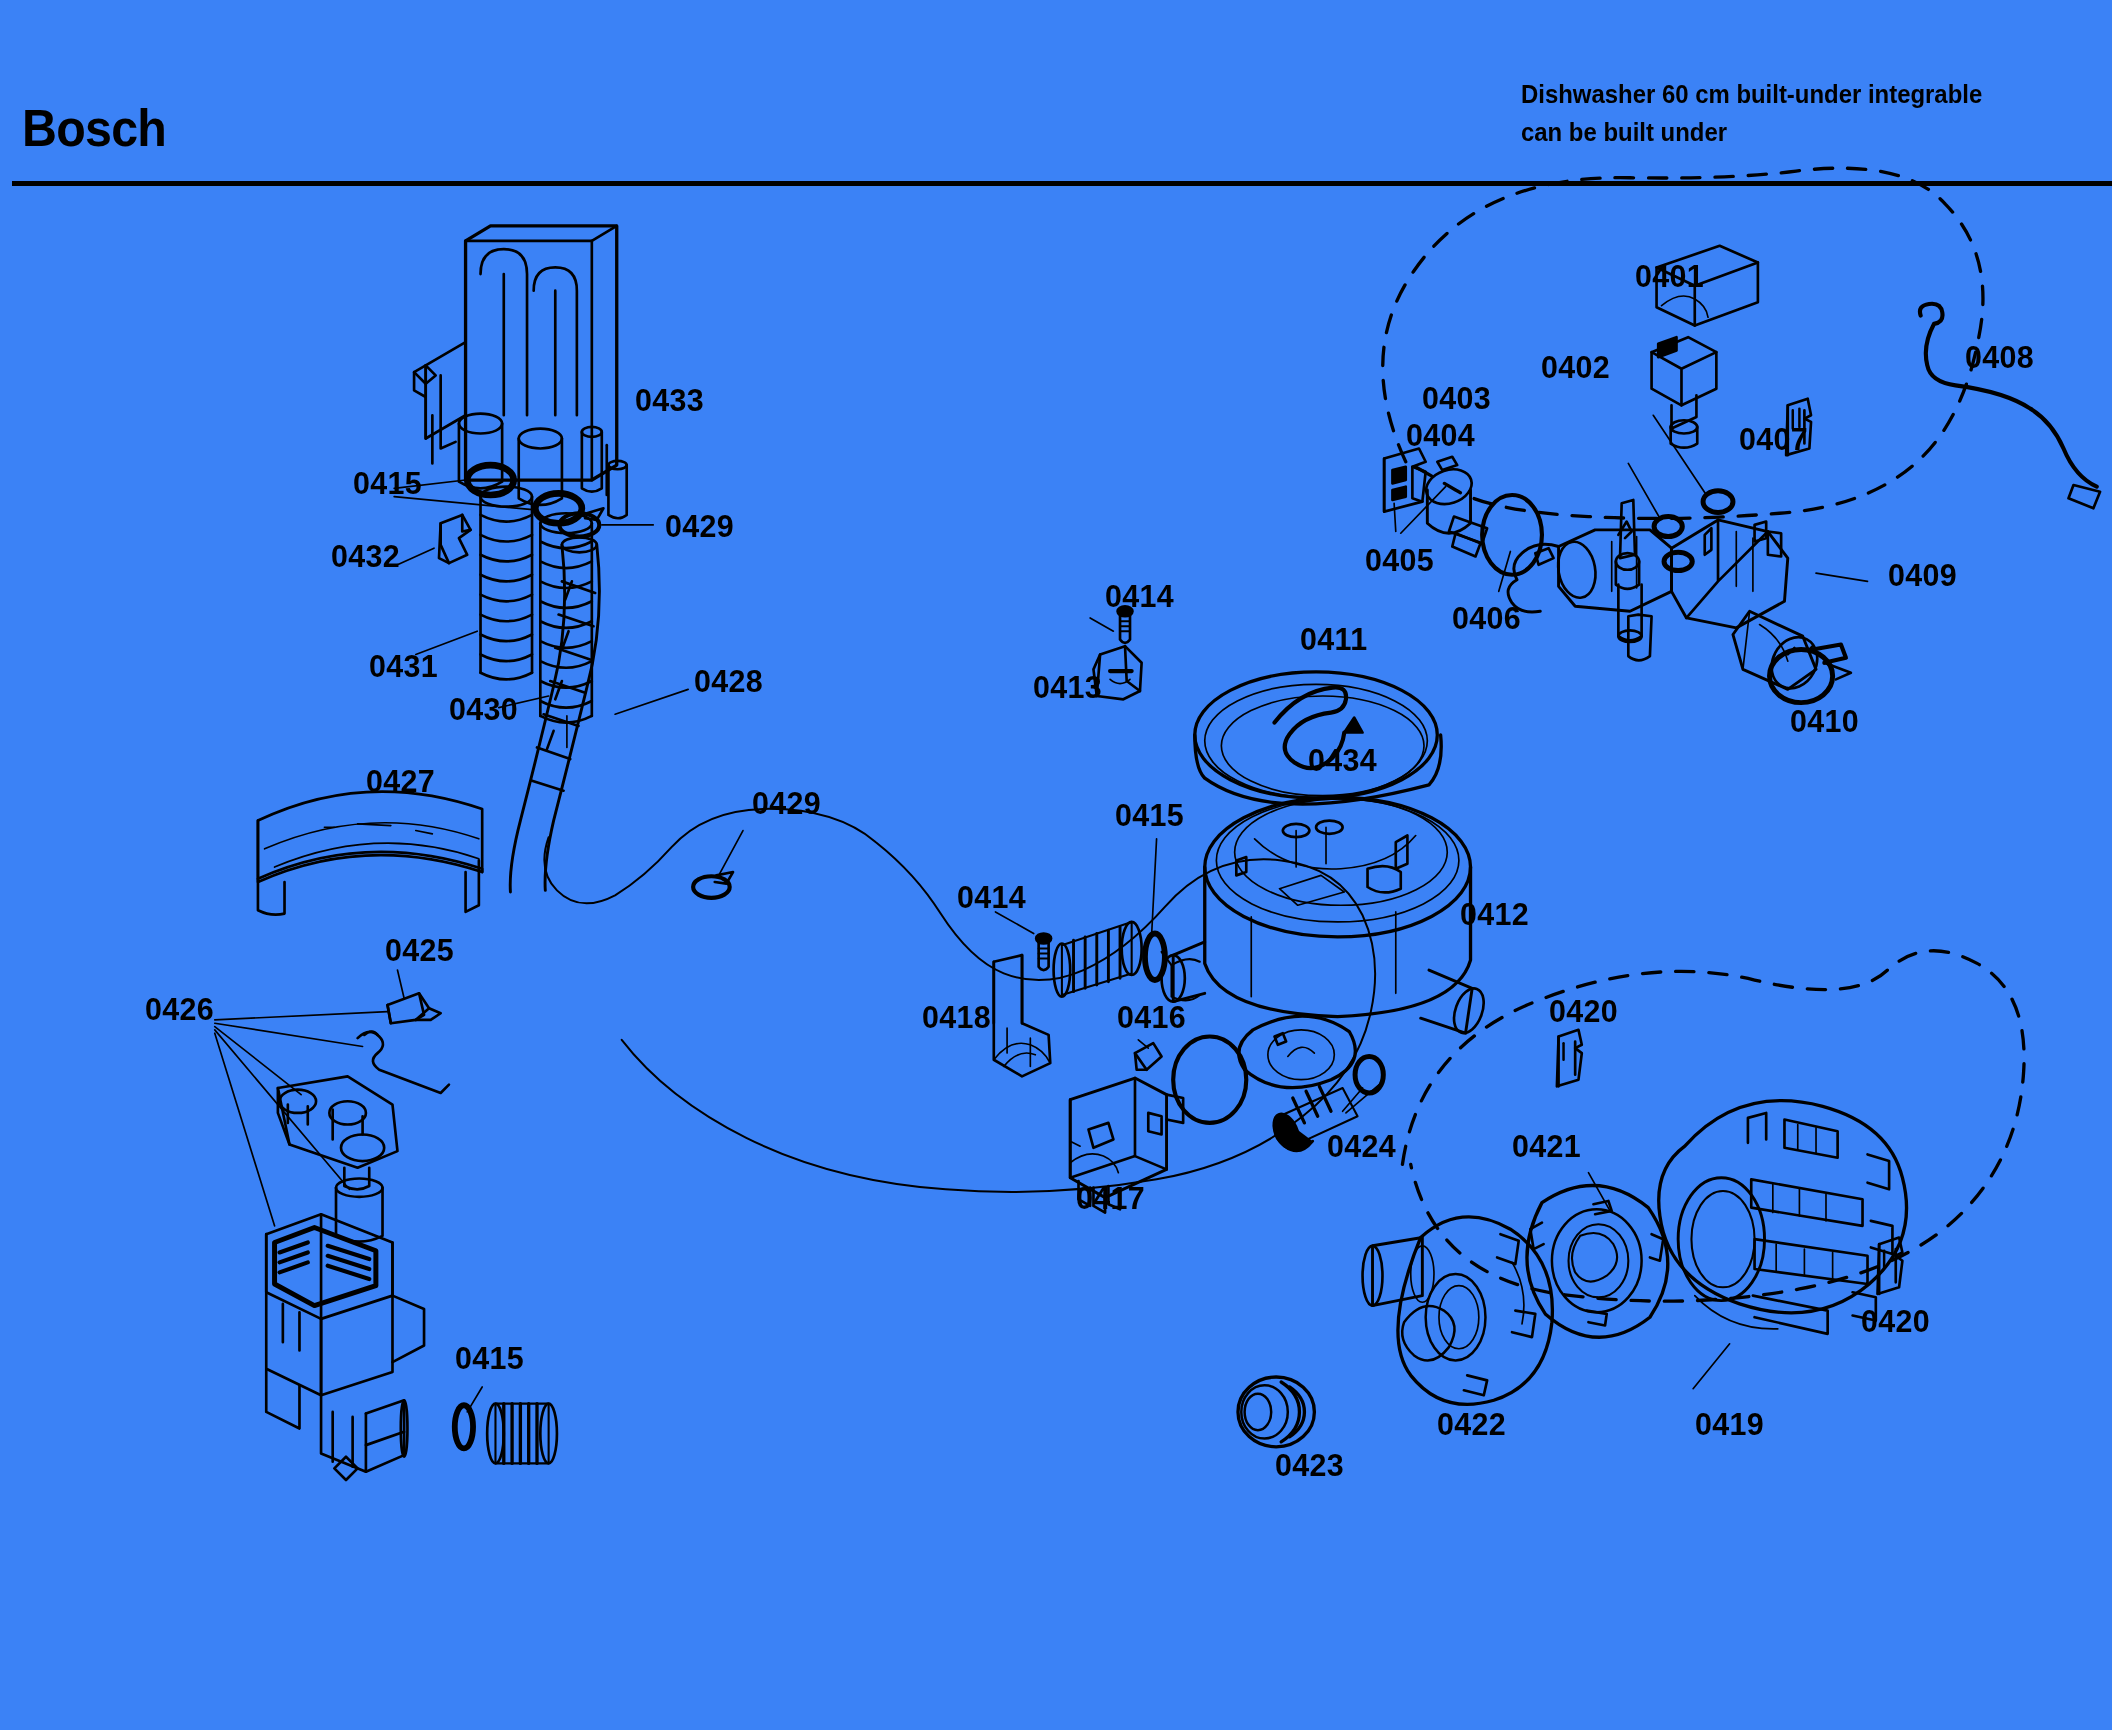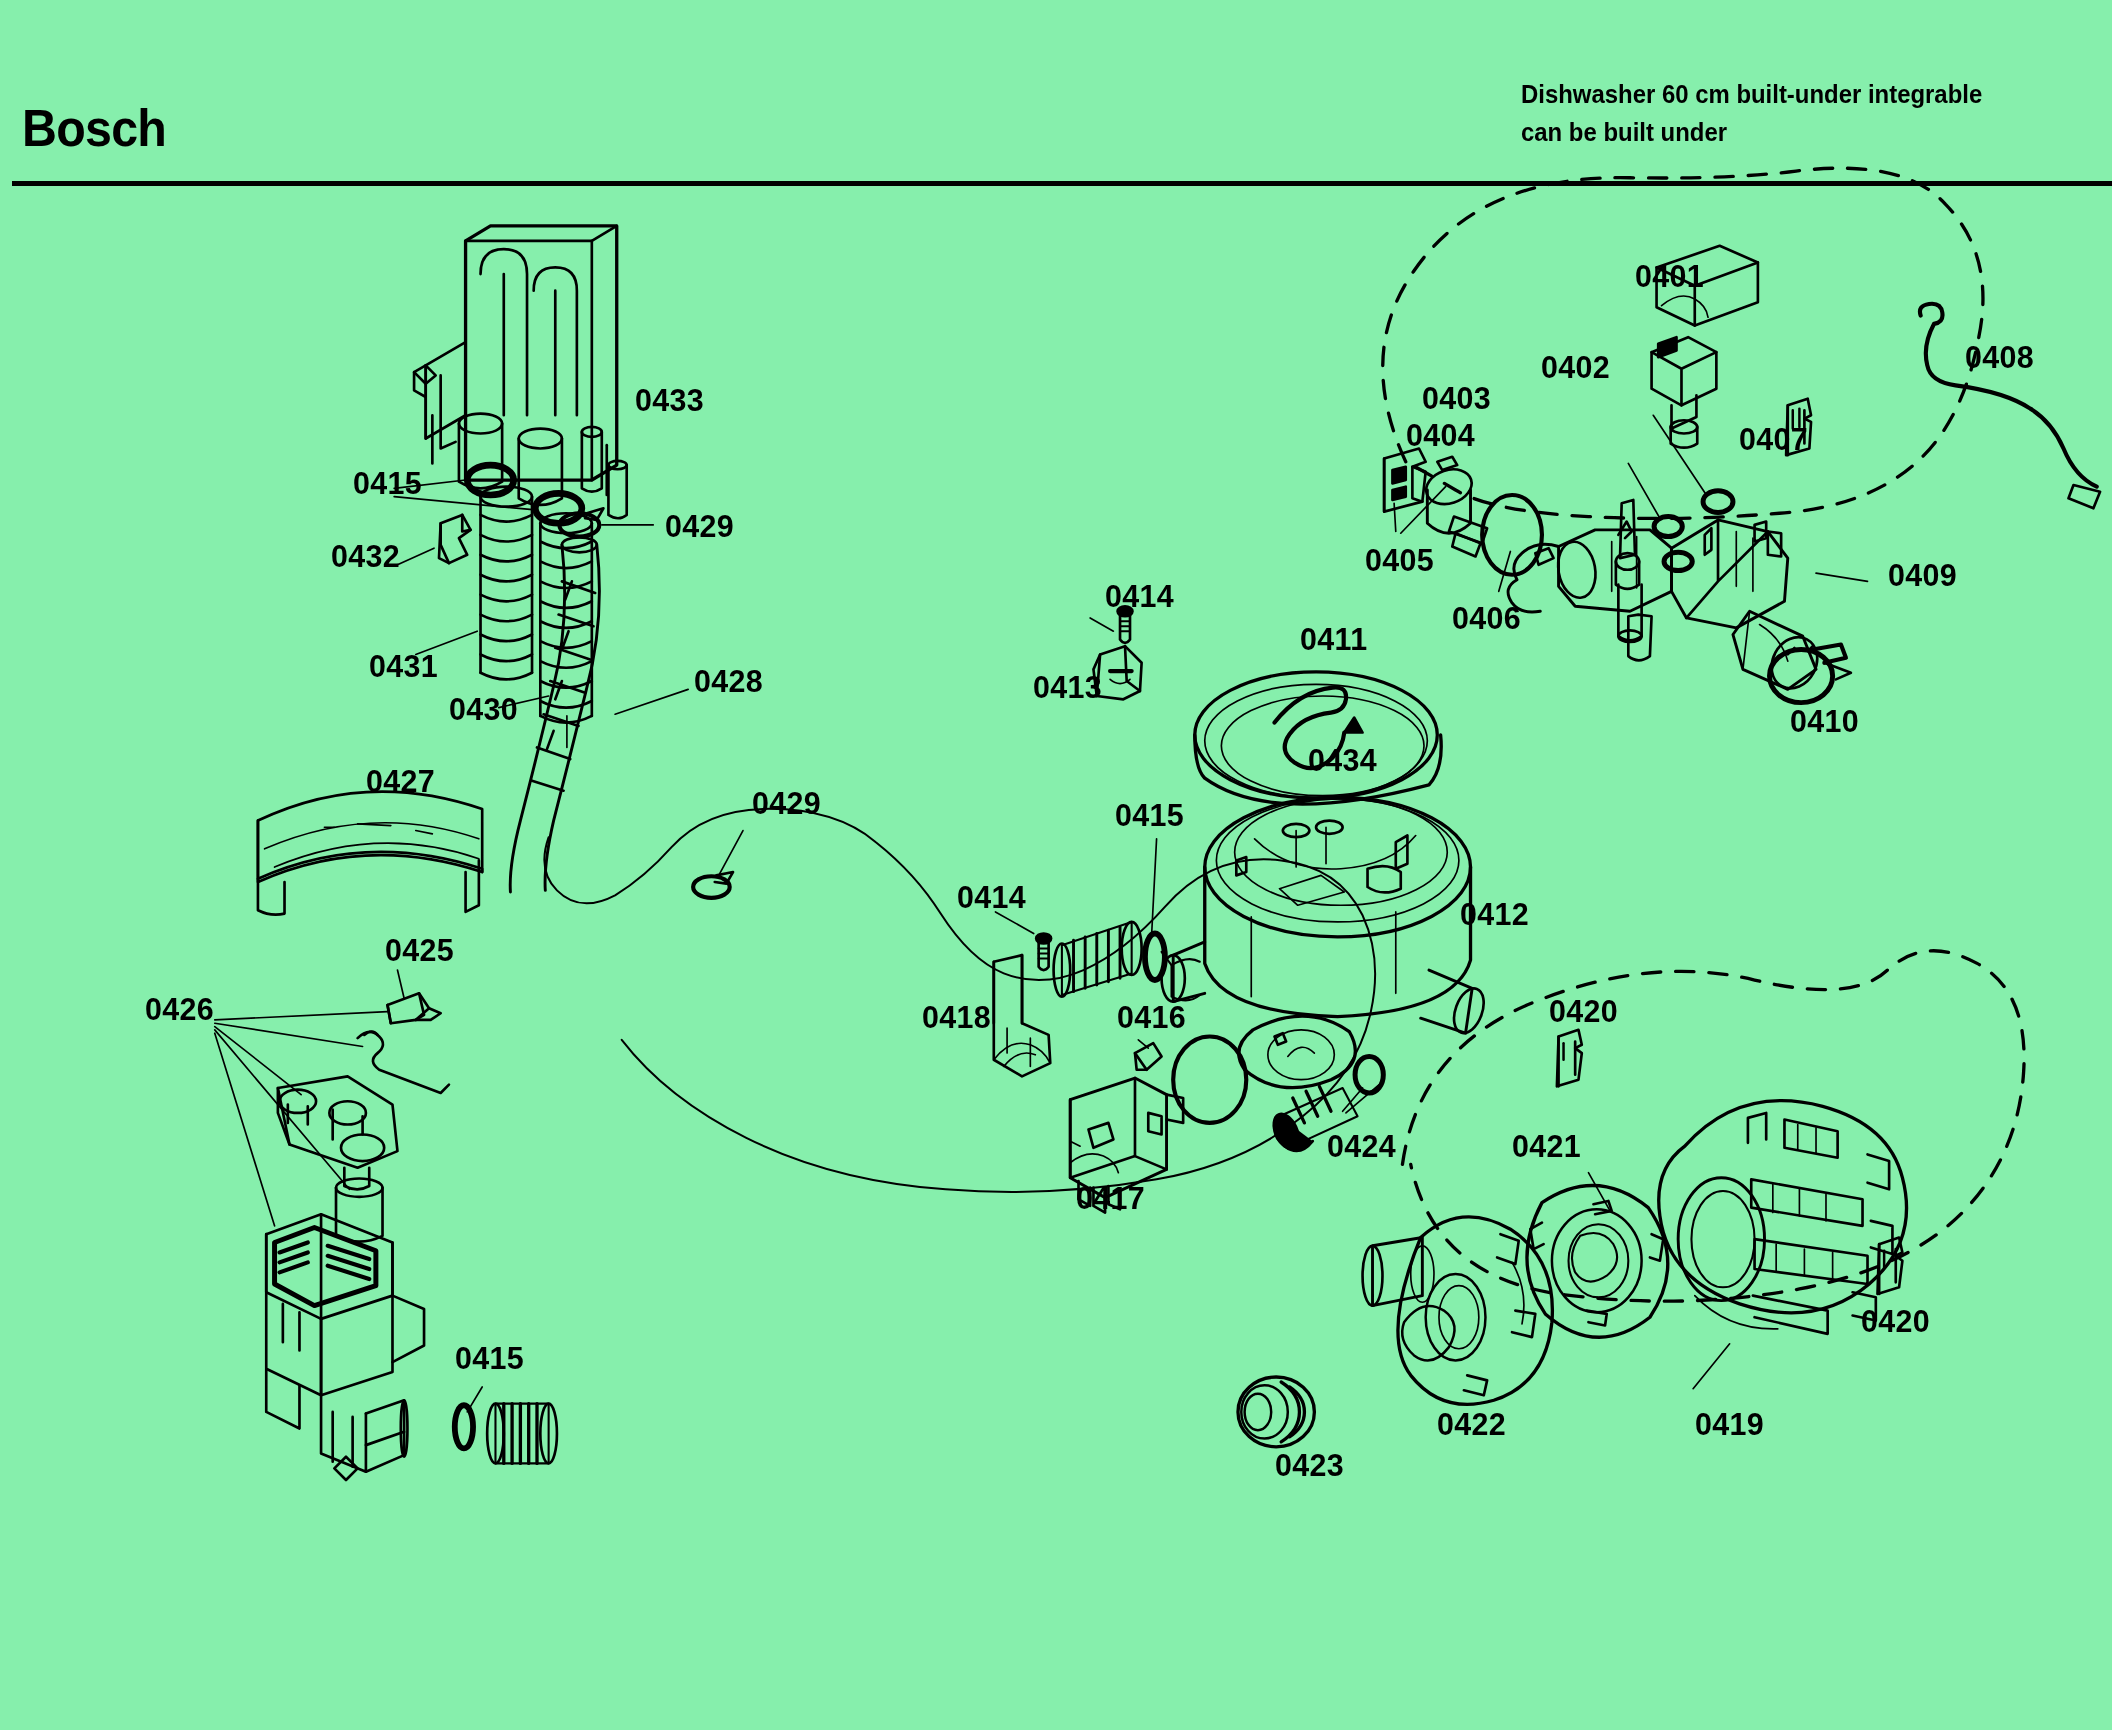--- a/index.html
+++ b/index.html
@@ -1,18 +1,18 @@
 <!DOCTYPE html>
 <html style="font-size:13.3px"><head>
 <meta charset="utf-8">
 <style>
   html,body{margin:0;padding:0;background:#fff;}
   body{width:2113px;height:1730px;position:relative;overflow:hidden;
        font-family:"Liberation Sans","DejaVu Sans",sans-serif;color:#000;}
-  #sheet{position:absolute;inset:0;width:2113px;height:1730px;background:#86efac;}
+  #sheet{position:absolute;inset:0;width:2113px;height:1730px;background:#3b82f6;}
 
   .brand{position:absolute;left:21.6px;top:98px;font-size:52px;font-weight:bold;
          letter-spacing:-0.8px;transform:scaleX(.93);transform-origin:left center;}
   .hdr{position:absolute;right:10px;top:76px;text-align:left;width:582px;}
   .hdr div{font-size:26px;font-weight:bold;line-height:1.45;transform:scaleX(.92);
            transform-origin:left center;white-space:nowrap;}
   .rule{position:absolute;left:11.6px;top:181px;width:2101px;height:5px;background:#000;}
 
   svg.art{position:absolute;left:0;top:0;width:2113px;height:1730px;overflow:visible;}
 

